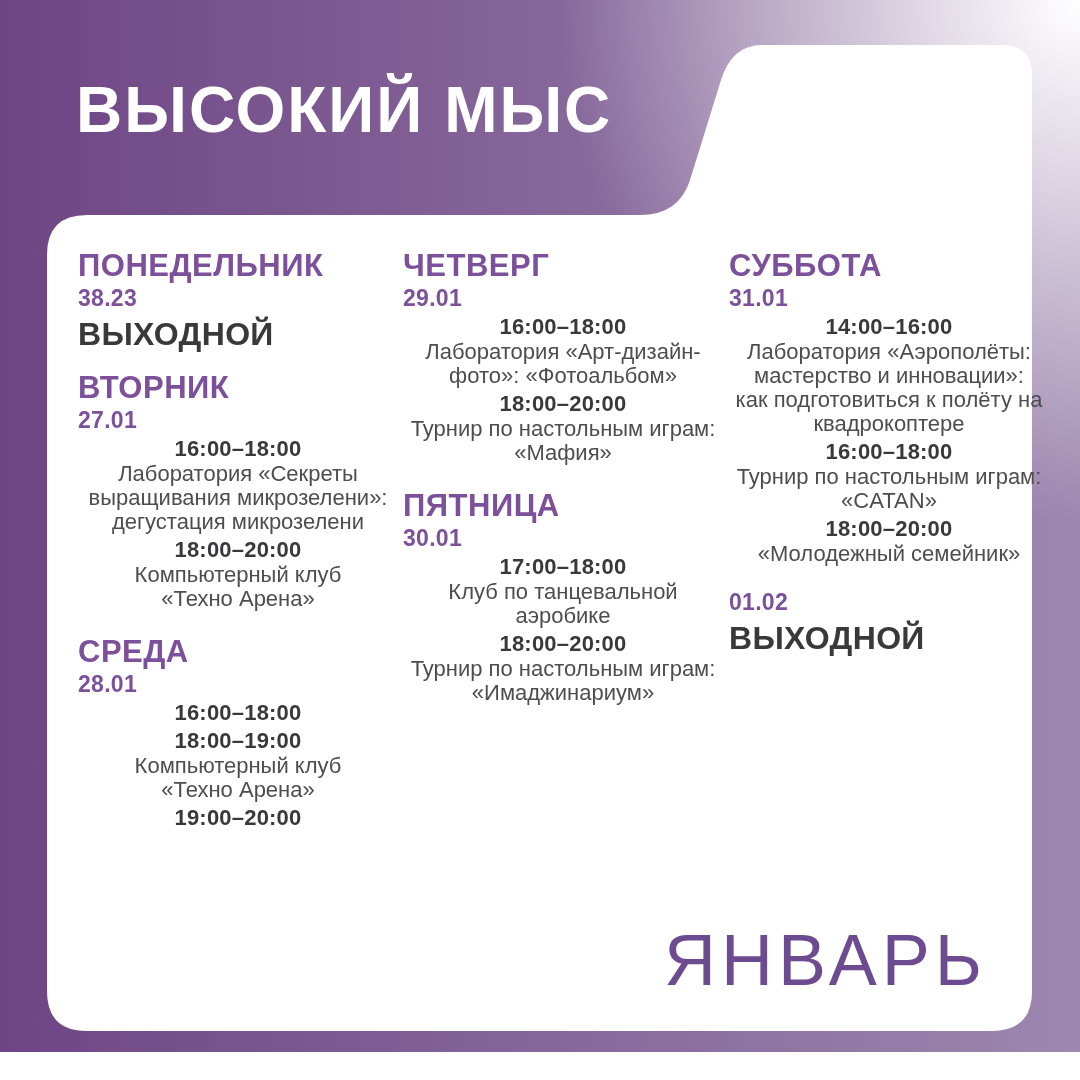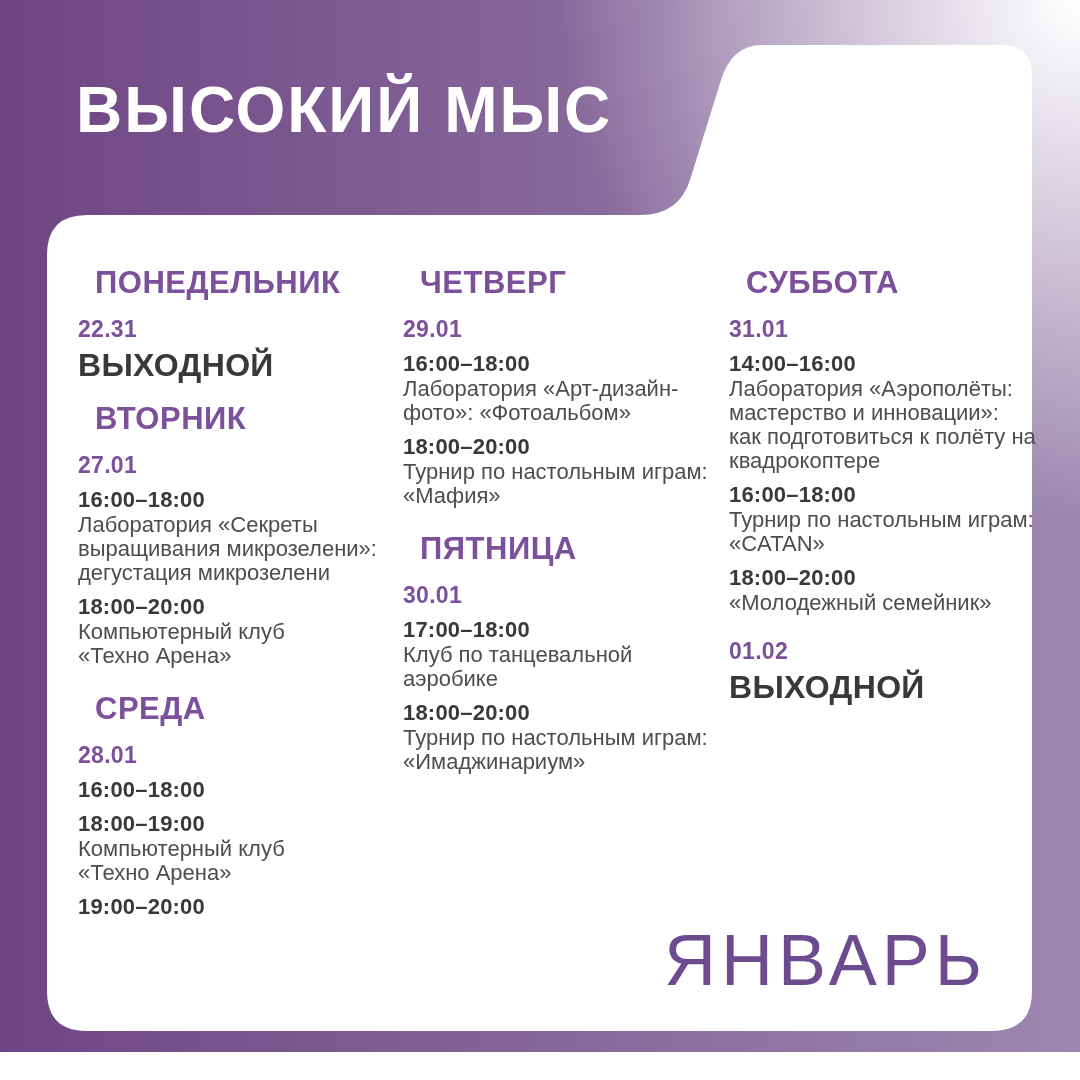--- a/index.html
+++ b/index.html
@@ -27,25 +27,25 @@
     letter-spacing:5px; color:#6d4b90; white-space:nowrap;
   }
 
   .col { position:absolute; top:249px; width:320px; }
   .col-1 { left:78px; }
   .col-2 { left:403px; }
   .col-3 { left:729px; }
 
   .day { position:relative; }
   .day + .day { margin-top:24px; }
-  .day-name { margin:17px; font-size:31px; line-height:34px; font-weight:700; color:#7c509a; letter-spacing:0.5px; }
+  .day-name { margin:0; font-size:31px; line-height:34px; font-weight:700; color:#7c509a; letter-spacing:0.5px; }
   .day-date { font-size:23px; line-height:25px; font-weight:700; color:#7c509a; margin-top:3px; letter-spacing:0.3px; }
   .day-note { font-size:32px; line-height:26px; font-weight:700; color:#39383b; margin-top:10px; letter-spacing:0.3px; }
 
-  .event { margin-top:10px; }
+  .event { margin-top:4px;text-align:center; }
   .event-time { font-size:22px; line-height:24px; font-weight:700; color:#39383b; letter-spacing:0.2px; }
   .event-title { font-size:22px; line-height:24px; font-weight:400; color:#4d4c4f; margin-top:1px; white-space:pre-line; }
 </style>
 </head>
 <body>
 
 <div class="canvas">
 
   <svg class="shape-svg" viewBox="0 0 1080 1080" aria-hidden="true">
     <path fill="#ffffff" d="
@@ -63,21 +63,21 @@
       V 255
       Q 47 215 87 215
       Z"></path>
   </svg>
 
   <div class="page-title">ВЫСОКИЙ МЫС</div>
 
   <div class="col col-1">
     <div class="day">
       <h2 class="day-name">ПОНЕДЕЛЬНИК</h2>
-      <div class="day-date">22.31</div>
+      <div class="day-date">38.23</div>
       <div class="day-note">ВЫХОДНОЙ</div>
     </div>
 
     <div class="day">
       <h2 class="day-name">ВТОРНИК</h2>
       <div class="day-date">27.01</div>
       <div class="event">
         <div class="event-time">16:00–18:00</div>
         <div class="event-title">Лаборатория «Секреты
 выращивания микрозелени»:

